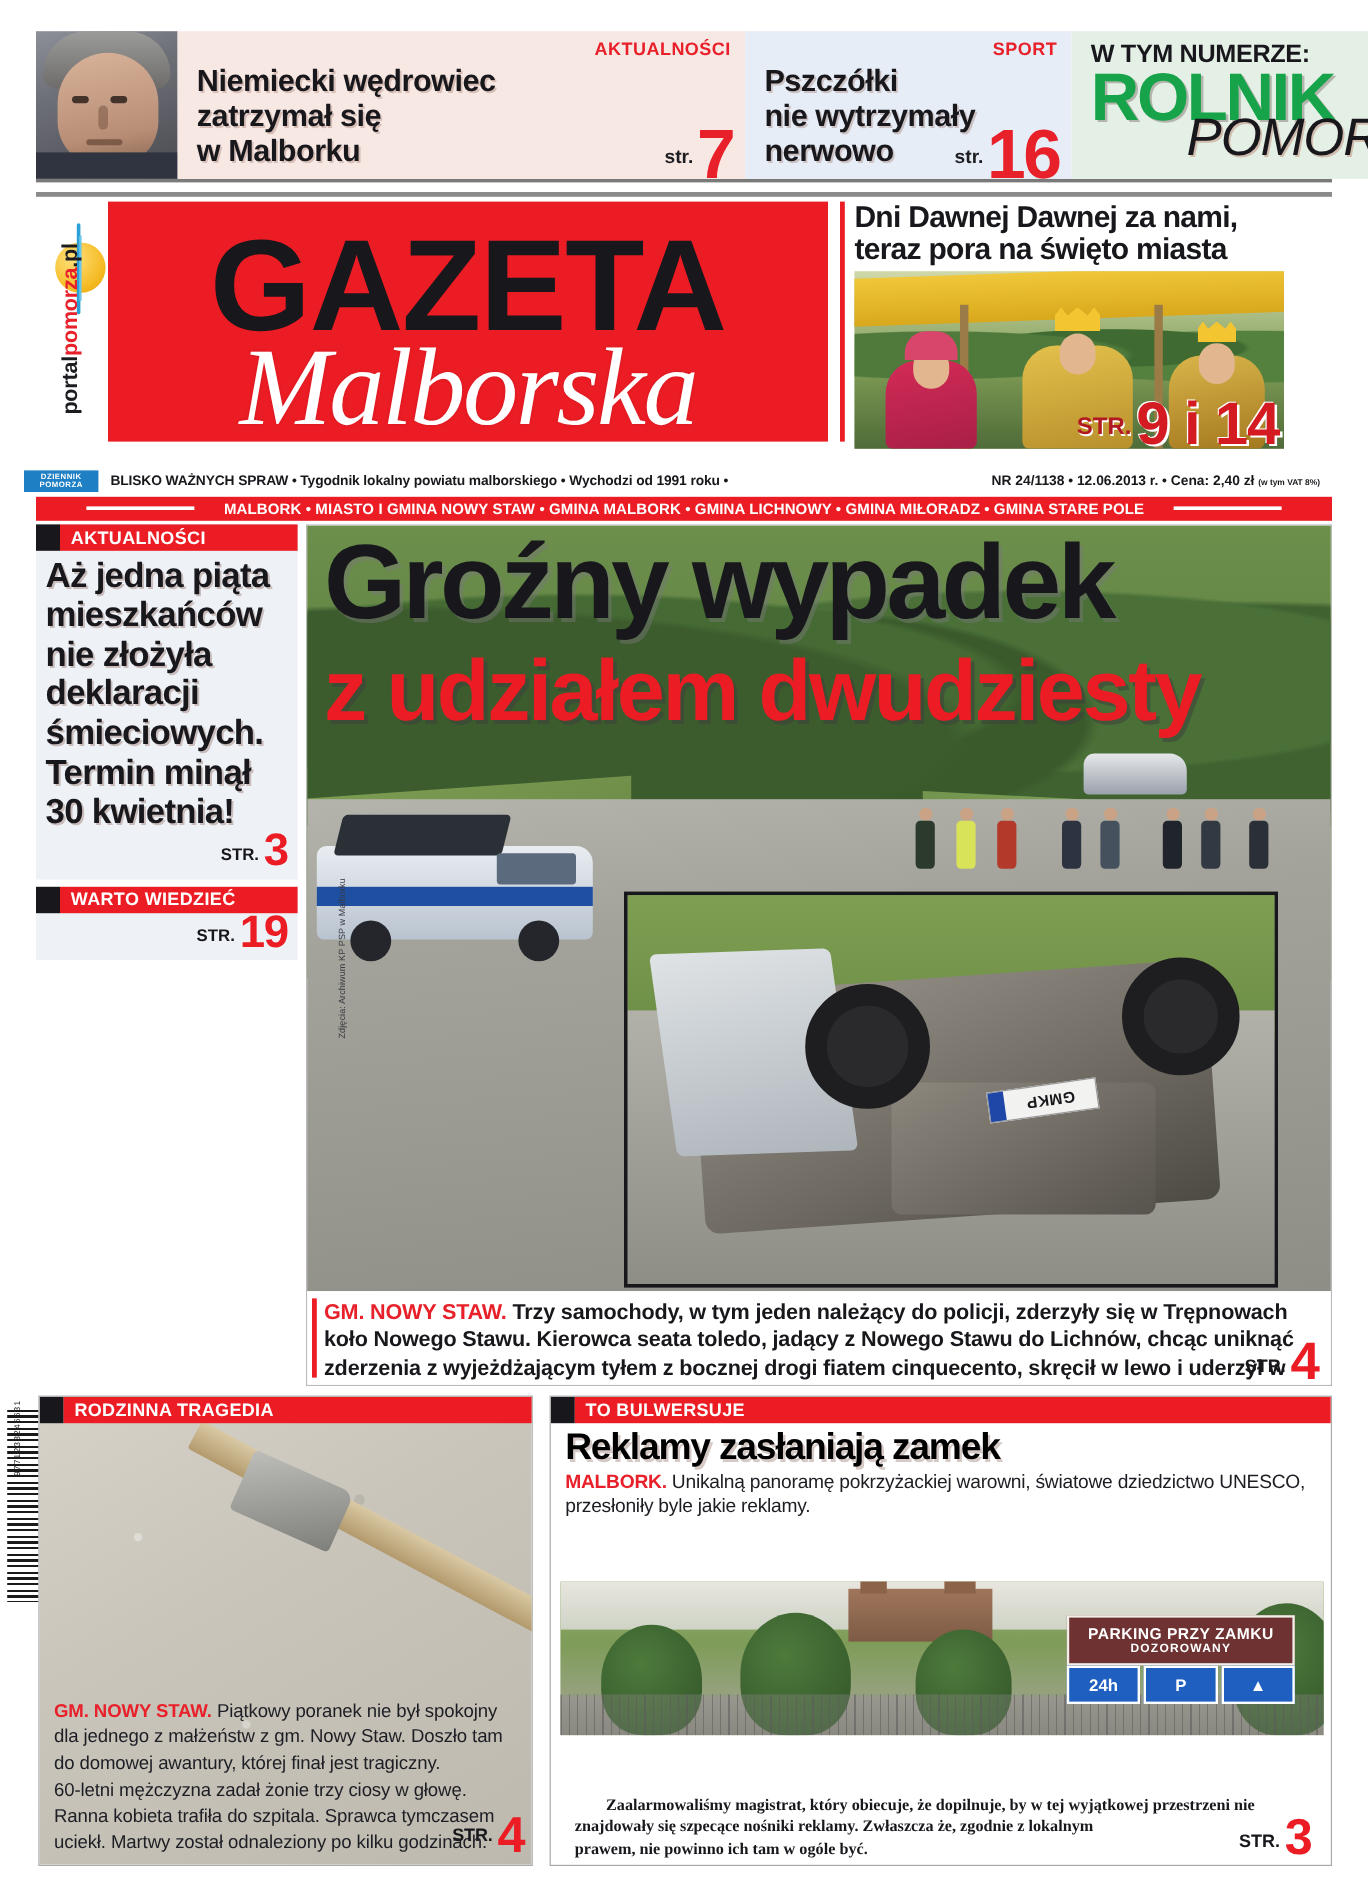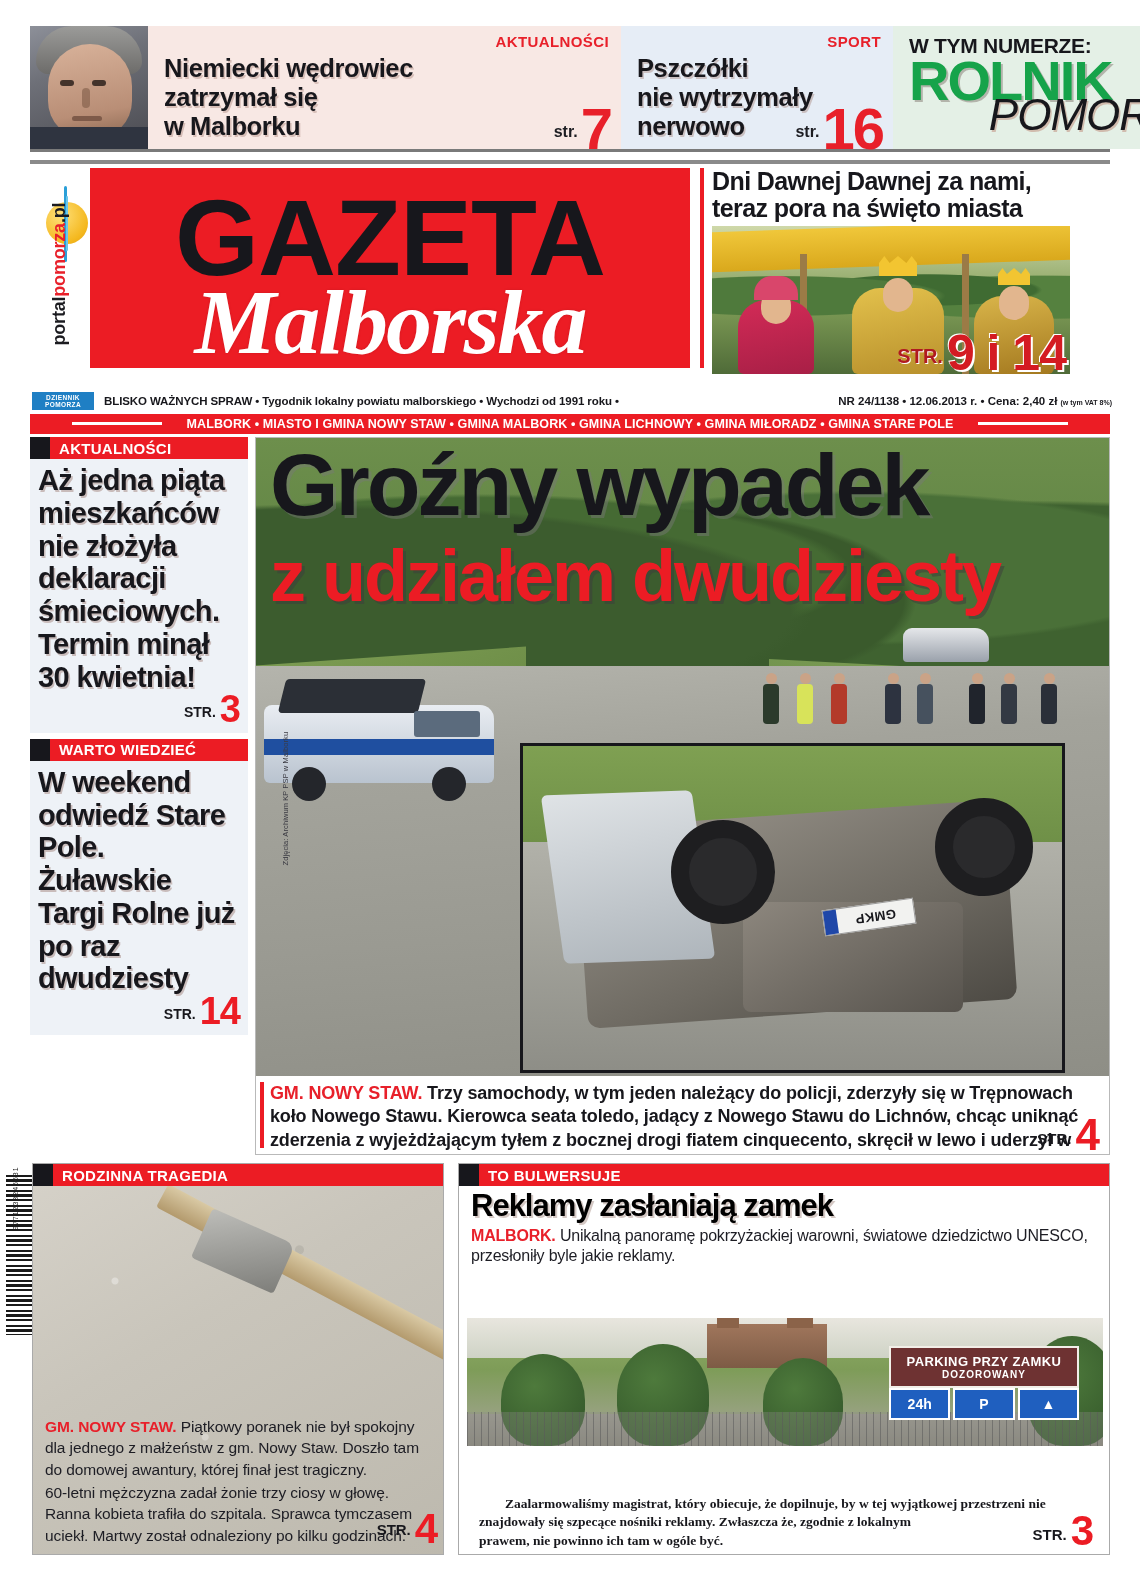--- a/index.html
+++ b/index.html
@@ -72,21 +72,21 @@
   .gm-box {
     position:absolute; left:90px; top:8px; width:600px; height:200px;
     background:#ec1c24; padding:2px 0 0 0; overflow:hidden;
   }
   .gm-gazeta {
     font-size:108px; font-weight:bold; color:#17171c; letter-spacing:-1px;
     line-height:1; text-align:center; padding:14px 6px 0 6px;
     font-family:"Liberation Sans", sans-serif;
   }
   .gm-malborska {
-    font-size:92px; font-style:italic; font-weight:bold; color:#ffffff;
+    font-size:92px; font-style:italic; font-weight:normal; color:#ffffff;
     letter-spacing:-2px; line-height:1; text-align:center; margin-top:-16px;
     font-family:"Liberation Serif", serif;
     text-shadow:0 0 3px rgba(0,0,0,.12);
   }
   .promo2-rule{position:absolute;left:700px;top:8px;width:4px;height:200px;background:#ec1c24;}
   .promo2 { position:absolute; left:712px; top:8px; width:368px; height:200px; }
   .promo2 .hd { font-size:25px; font-weight:bold; color:#17171c; line-height:1.08; letter-spacing:-.6px; }
   .promo2 .photo {
     position:absolute; left:0; top:58px; width:358px; height:148px; overflow:hidden;
     background:linear-gradient(180deg,#cfd8a9 0%,#7d9a55 55%,#4f6b38 100%);
@@ -97,21 +97,21 @@
   .fig{position:absolute;bottom:0;}
   .fig .head{position:absolute;left:50%;transform:translateX(-50%);width:30px;height:34px;border-radius:15px;background:#e2b68e;}
   .fig .body{position:absolute;bottom:0;left:0;width:76px;height:74px;border-radius:28px 28px 6px 6px;}
   .fig .crown{position:absolute;left:50%;transform:translateX(-50%);width:38px;height:20px;background:#f2c531;clip-path:polygon(0 100%,0 35%,14% 0,28% 35%,50% 0,72% 35%,86% 0,100% 35%,100% 100%);}
   .promo2 .pagebadge{position:absolute;right:4px;bottom:0;display:flex;align-items:flex-end;gap:4px;}
   .promo2 .pagebadge .s{font-size:20px;font-weight:bold;color:#b01a20;padding-bottom:6px;text-shadow:1px 1px 0 #fff;}
   .promo2 .pagebadge .n{font-size:50px;font-weight:bold;color:#d41b22;line-height:.82;letter-spacing:-1px;text-shadow:2px 2px 0 #fff,-1px -1px 0 #fff;}
   .mast-toprule{position:absolute;left:30px;top:0;width:1080px;height:4px;background:#8a8a8a;}
 
   
-  .infobar { position:absolute; left:32px; top:390px; width:1080px; height:22px; display:flex; align-items:center; }
+  .infobar { position:absolute; left:20px; top:390px; width:1080px; height:22px; display:flex; align-items:center; }
   .dp-logo { width:62px; height:18px; background:#1f7fc4; color:#fff; font-size:6.5px; font-weight:bold;
              display:flex; flex-direction:column; align-items:center; justify-content:center; line-height:1.15; letter-spacing:.4px; }
   .infobar .slug { font-size:11.5px; font-weight:bold; color:#17171c; margin-left:10px; letter-spacing:-.1px; }
   .infobar .issue { position:absolute; right:0; font-size:11.5px; font-weight:bold; color:#17171c; }
   .infobar .issue .vat{ font-size:7px; }
   .gminy-bar {
     position:absolute; left:30px; top:414px; width:1080px; height:20px; background:#ec1c24;
     display:flex; align-items:center; justify-content:center;
   }
   .gminy-bar .txt{ font-size:12.5px; font-weight:bold; color:#fff; letter-spacing:.1px; }
@@ -381,24 +381,23 @@
       </div>
     </div>
 
     <div class="sb-item">
       <div class="sec-label">
         <div class="sq"></div>
         <div class="bar">
             <span>WARTO WIEDZIEĆ</span>
           </div>
       </div>
-      <div class="sb-head">W weekend odwiedź Stare Pole. Żuławskie Targi Rolne już po raz dwudziesty</div>
       <div class="sb-page">
         <span class="s">STR.</span>
-        <span class="n">14</span>
+        <span class="n">19</span>
       </div>
     </div>
   </div>
 
   <div class="main-story">
     <div class="ms-photo">
       <div class="ms-trees"></div>
       <div class="ms-grass-l"></div>
       <div class="ms-grass-r"></div>
       <div class="ms-road"></div>

